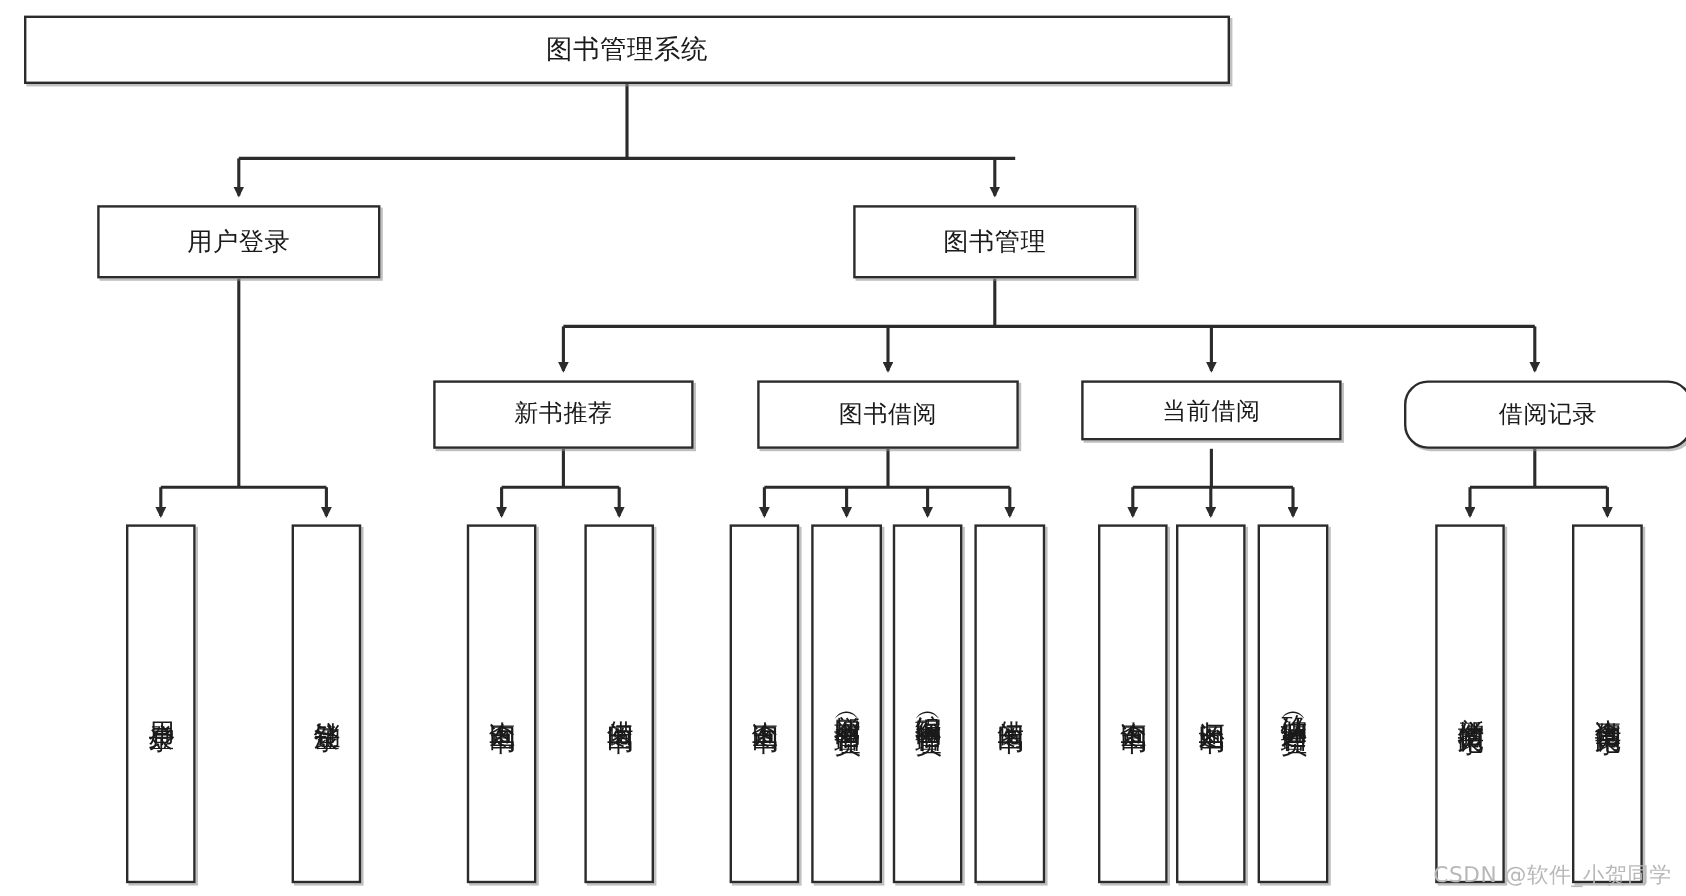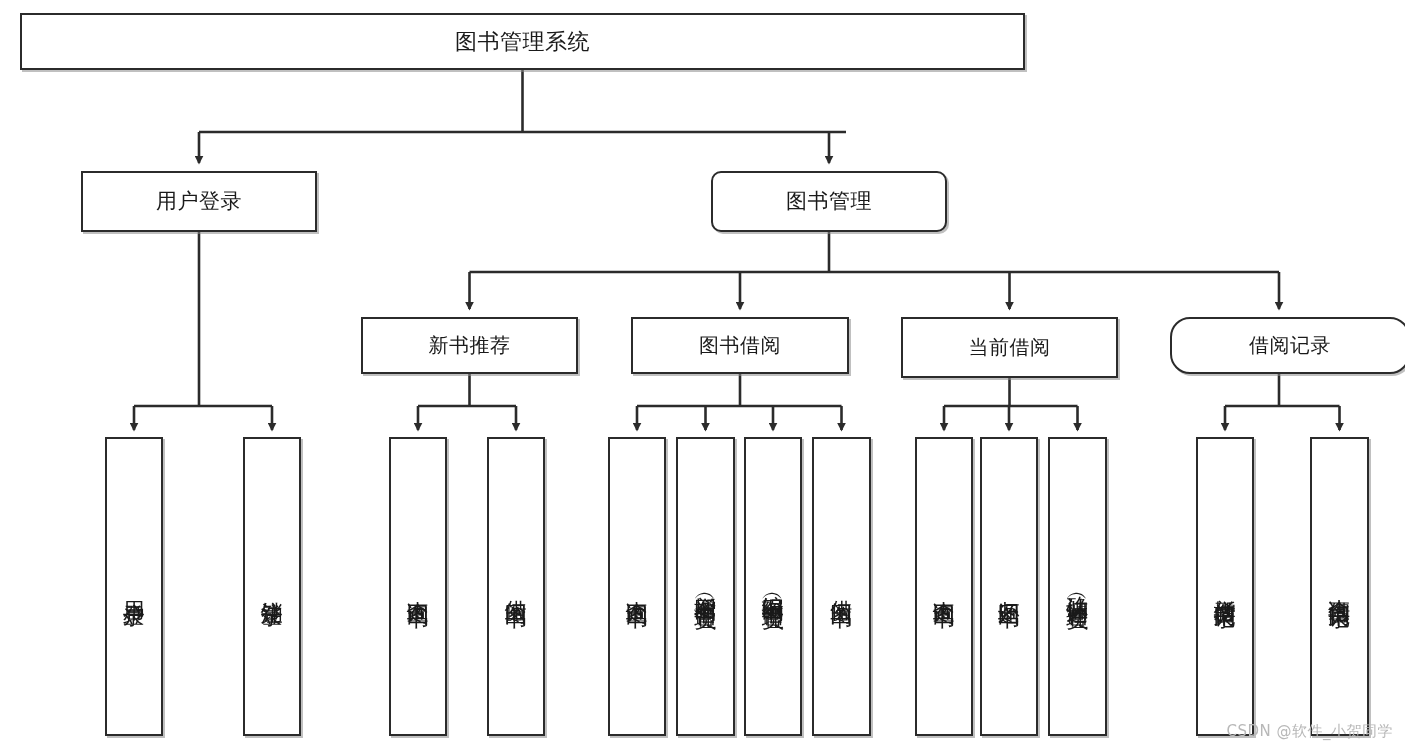--- a/index.html
+++ b/index.html
@@ -56,21 +56,21 @@
     left: 0;
     top: 0;
     width: 1405px;
     height: 747px;
     pointer-events: none;
   }
   #watermark {
     position: absolute;
     right: 12px;
     bottom: 6px;
-    font-size: 15px;
+    font-size: 18px;
     color: #b8b8b8;
     white-space: nowrap;
     letter-spacing: 0.5px;
   }
 </style>
 </head>
 <body>
 
 <div id="diagram-root">
 
@@ -124,30 +124,30 @@
     </g>
   </svg>
 
   <div id="nodes-layer">
       <div class="node-box level-0" style="left: 20px; top: 13px; width: 1005px; height: 57px;">
         <span class="node-label">图书管理系统</span>
       </div>
       <div class="node-box level-1" style="left: 81px; top: 171px; width: 236px; height: 61px;">
         <span class="node-label">用户登录</span>
       </div>
-      <div class="node-box level-1" style="left: 711px; top: 171px; width: 236px; height: 61px; border-radius: 10px;">
+      <div class="node-box level-1" style="left: 711px; top: 171px; width: 236px; height: 61px;">
         <span class="node-label">图书管理</span>
       </div>
       <div class="node-box level-2" style="left: 361px; top: 317px; width: 217px; height: 57px; font-family: Liberation Serif, serif;">
         <span class="node-label">新书推荐</span>
       </div>
       <div class="node-box level-2" style="left: 631px; top: 317px; width: 218px; height: 57px; align-items: center;">
         <span class="node-label">图书借阅</span>
       </div>
-      <div class="node-box level-2" style="left: 901px; top: 317px; width: 217px; height: 61px;">
+      <div class="node-box level-2" style="left: 901px; top: 317px; width: 217px; height: 50px;">
         <span class="node-label">当前借阅</span>
       </div>
       <div class="node-box level-2" style="left: 1170px; top: 317px; width: 240px; height: 57px; border-radius: 20px;">
         <span class="node-label">借阅记录</span>
       </div>
       <div class="node-box level-3 vertical" style="left: 105px; top: 437px; width: 58px; height: 299px;">
         <span class="node-label">用户登录</span>
       </div>
       <div class="node-box level-3 vertical" style="left: 243px; top: 437px; width: 58px; height: 299px;">
         <span class="node-label">注销登录</span>

